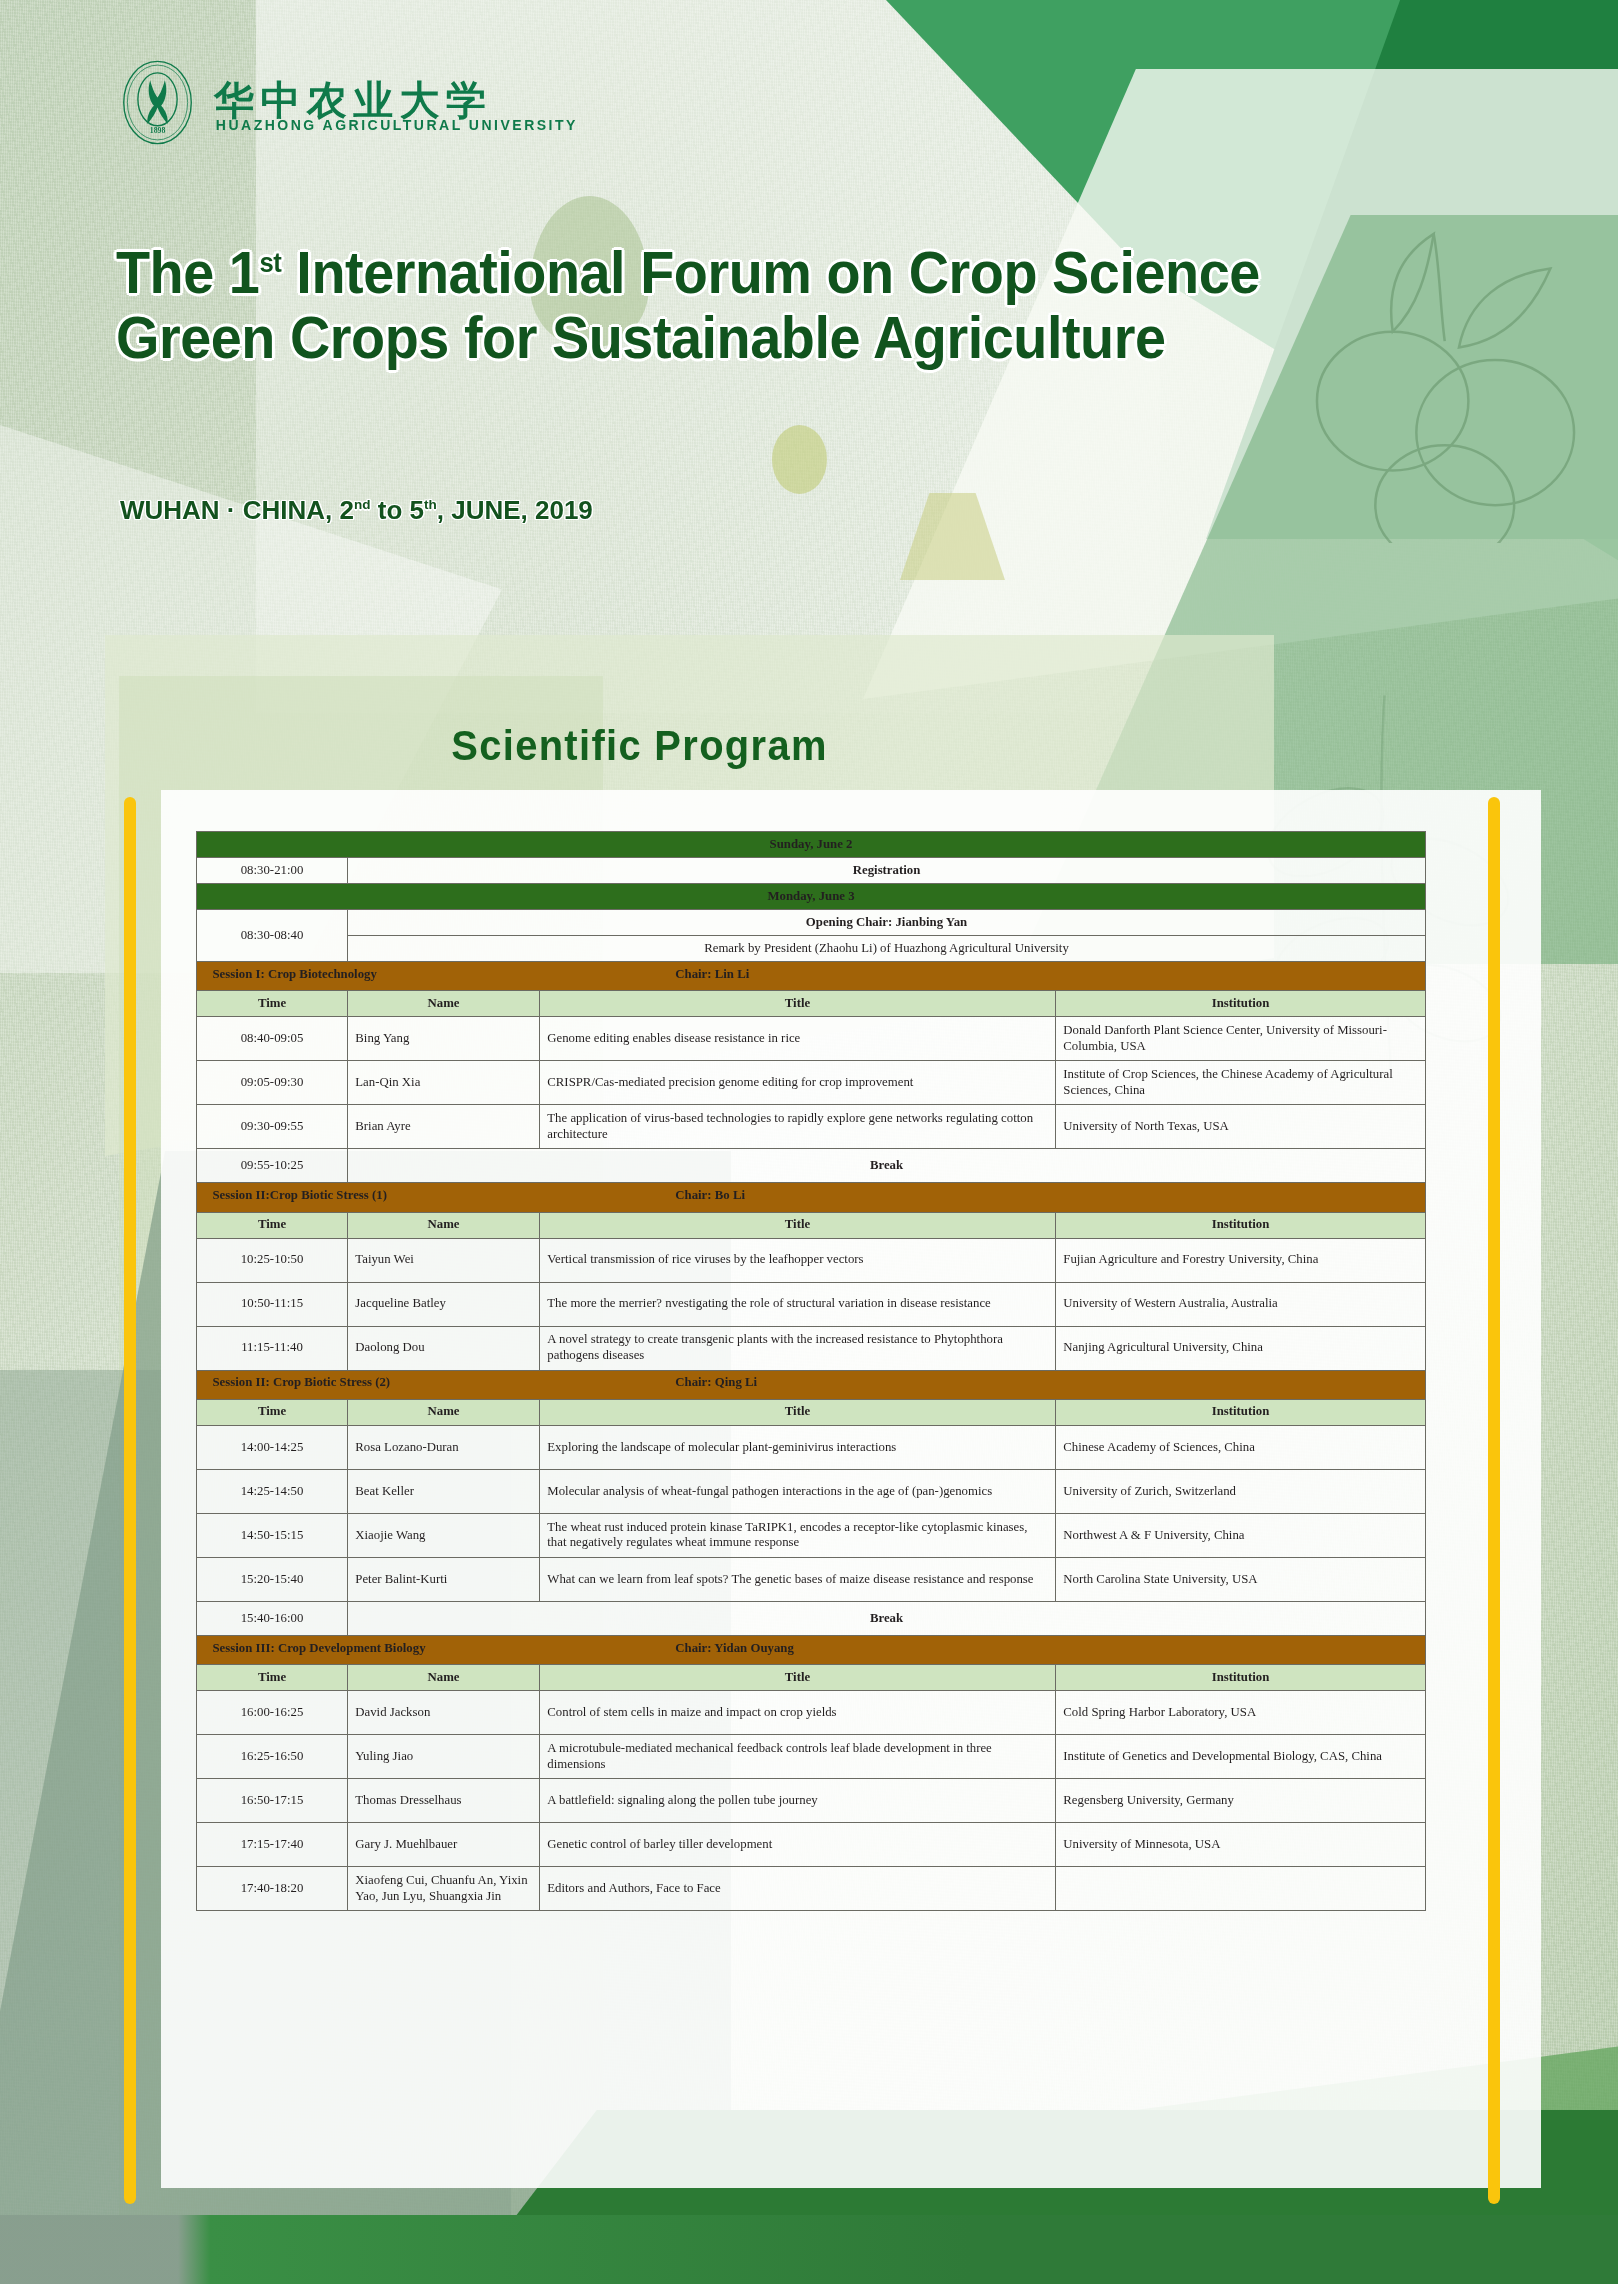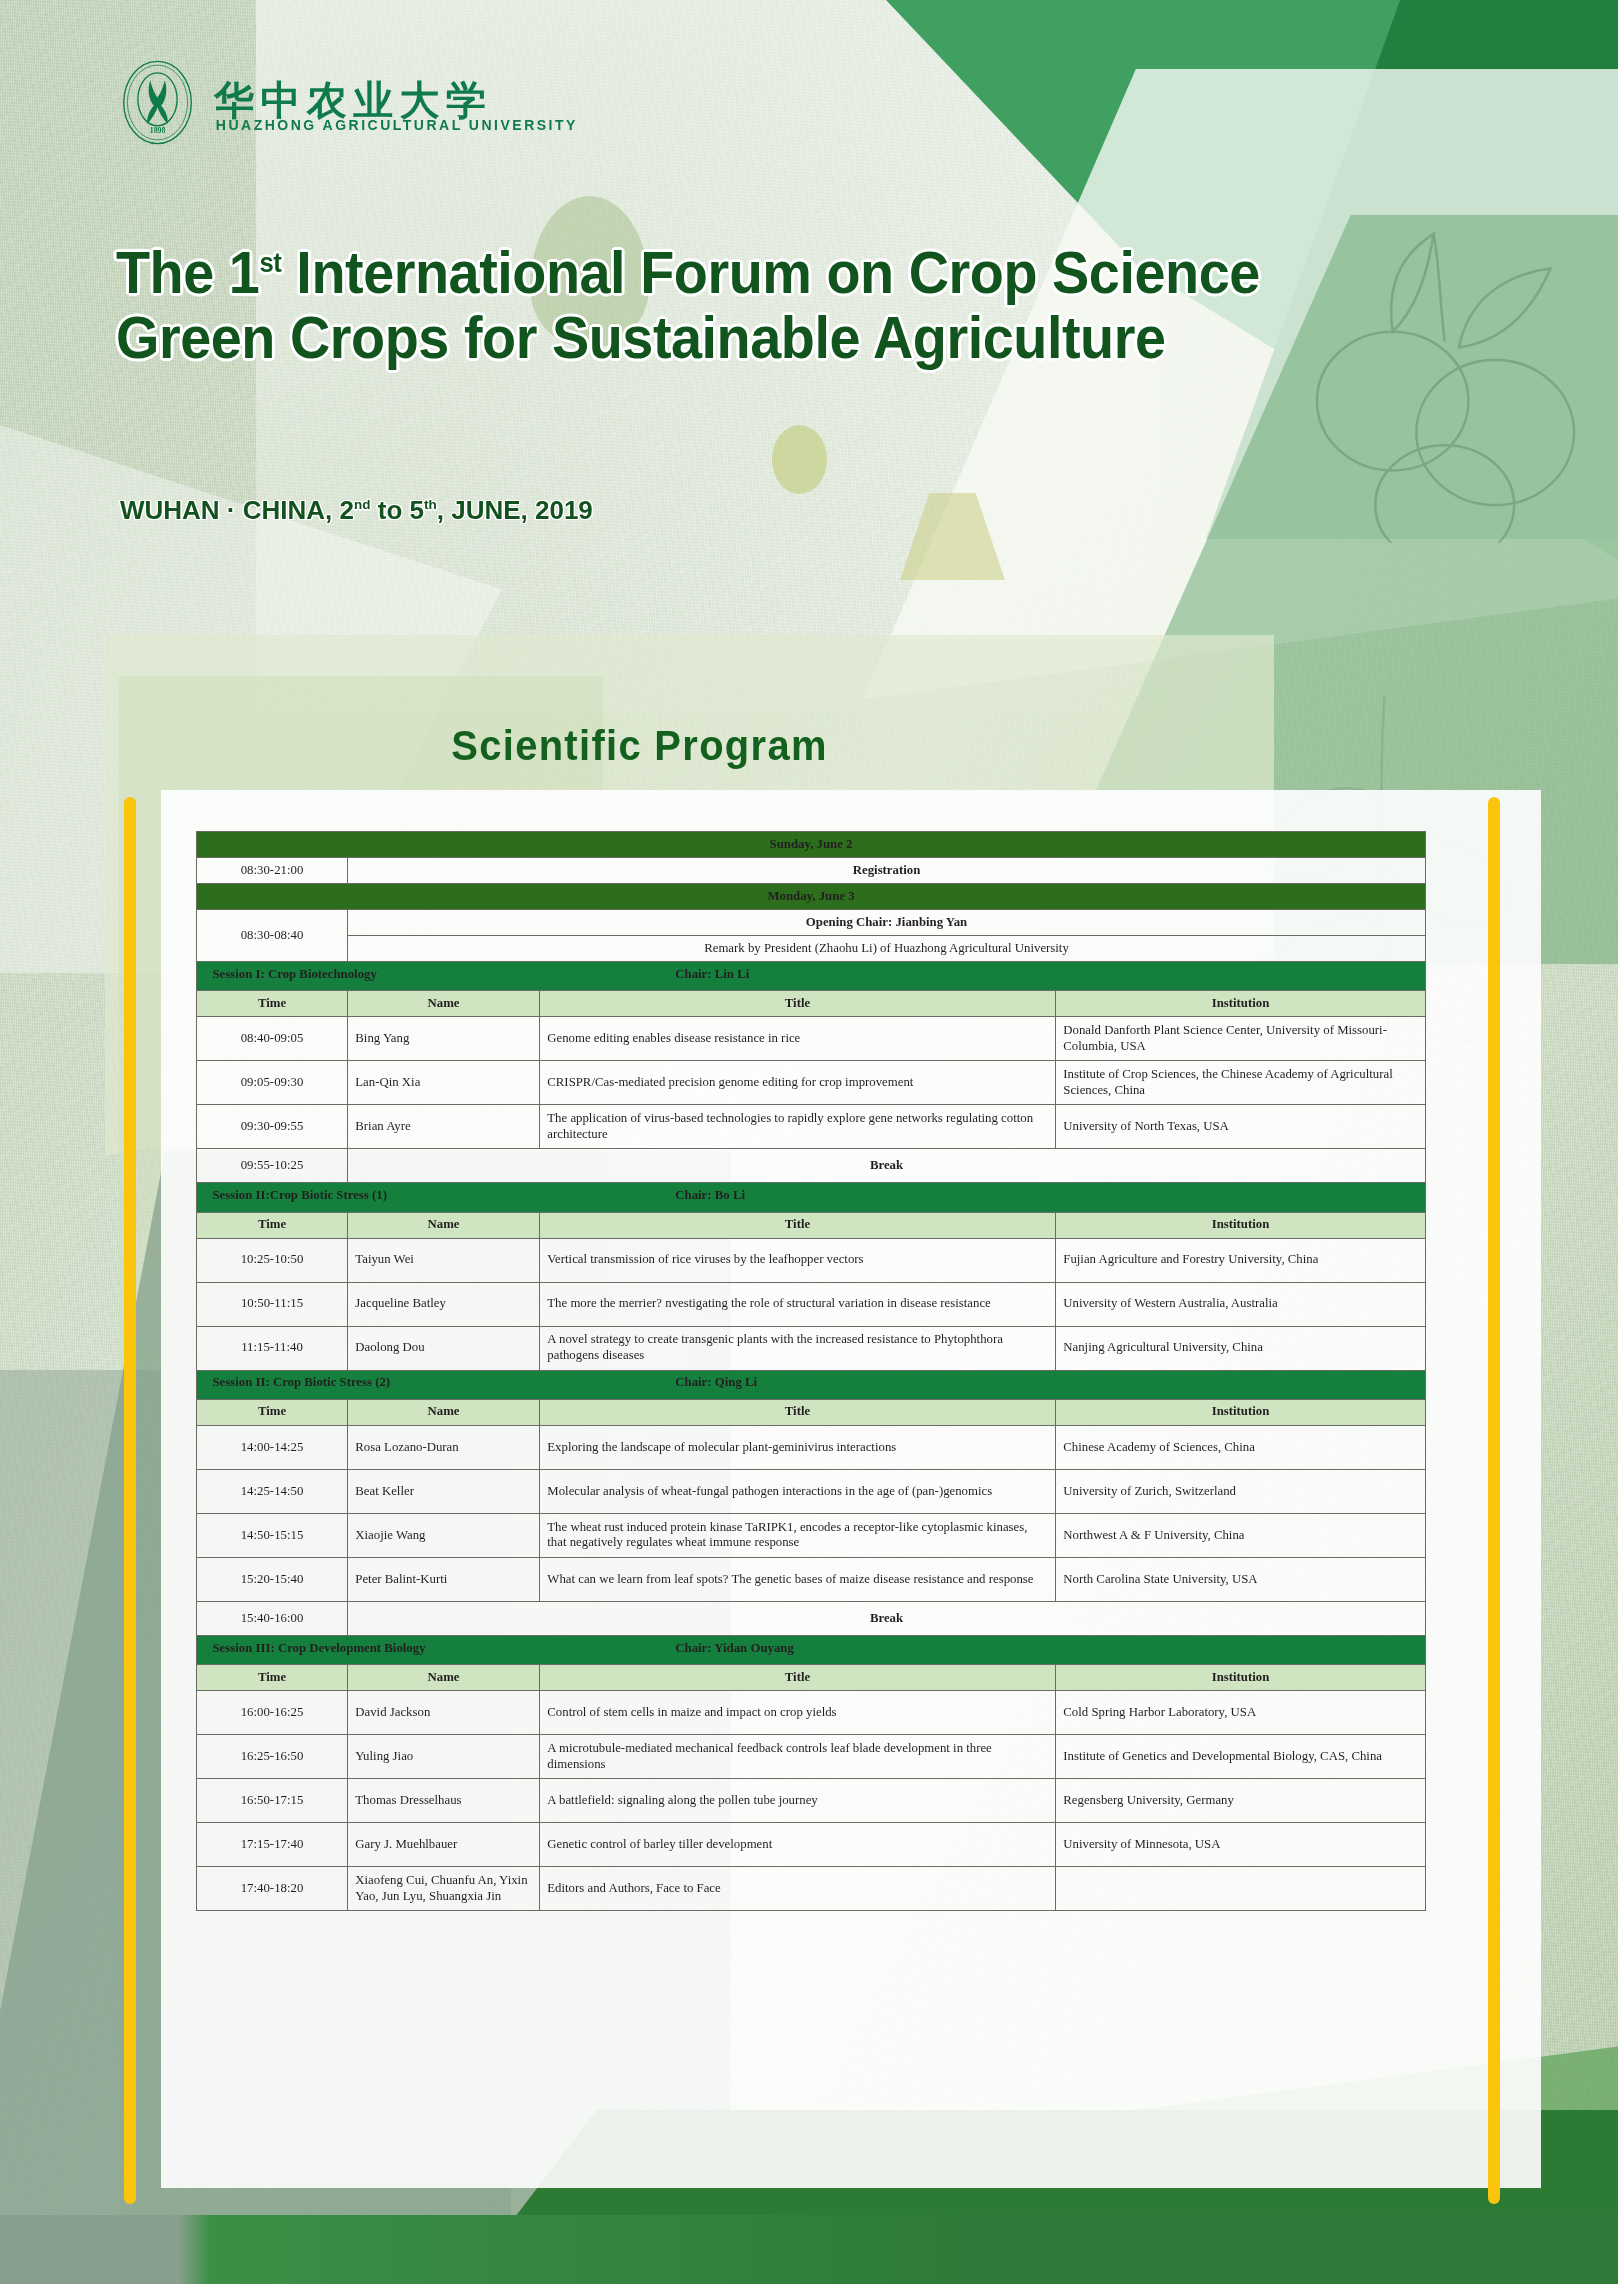--- a/index.html
+++ b/index.html
@@ -212,21 +212,21 @@
     border-bottom: 2.3px solid #3b3b33;
     border-left: 0.5px solid #3b3b33;
     border-right: 0.5px solid #3b3b33;
   }
   tr.plain-row td { height: 18px; }
   td.time-cell { text-align: center; font-size: 13.2px; white-space: nowrap; }
   td.center-span { text-align: center; font-weight: 700; font-size: 13.2px; }
   td.center-span-light { text-align: center; font-size: 12.8px; font-weight: 400;}
 
   tr.session-row td {
-    background: #15803d;
+    background: #a16207;
     color: #1a6b1c;
     font-weight: 700;
     font-size: 14px;
     padding: 11px 0;
     border-top: 2.3px solid #3b3b33;
     border-bottom: 2.3px solid #3b3b33;
   }
   .sess-wrap { position: relative; height: 19px; }
   .sess-name { position: absolute; left: 8.2px; top: 0; }
   .sess-chair { position: absolute; left: 471px; top: 0; }

